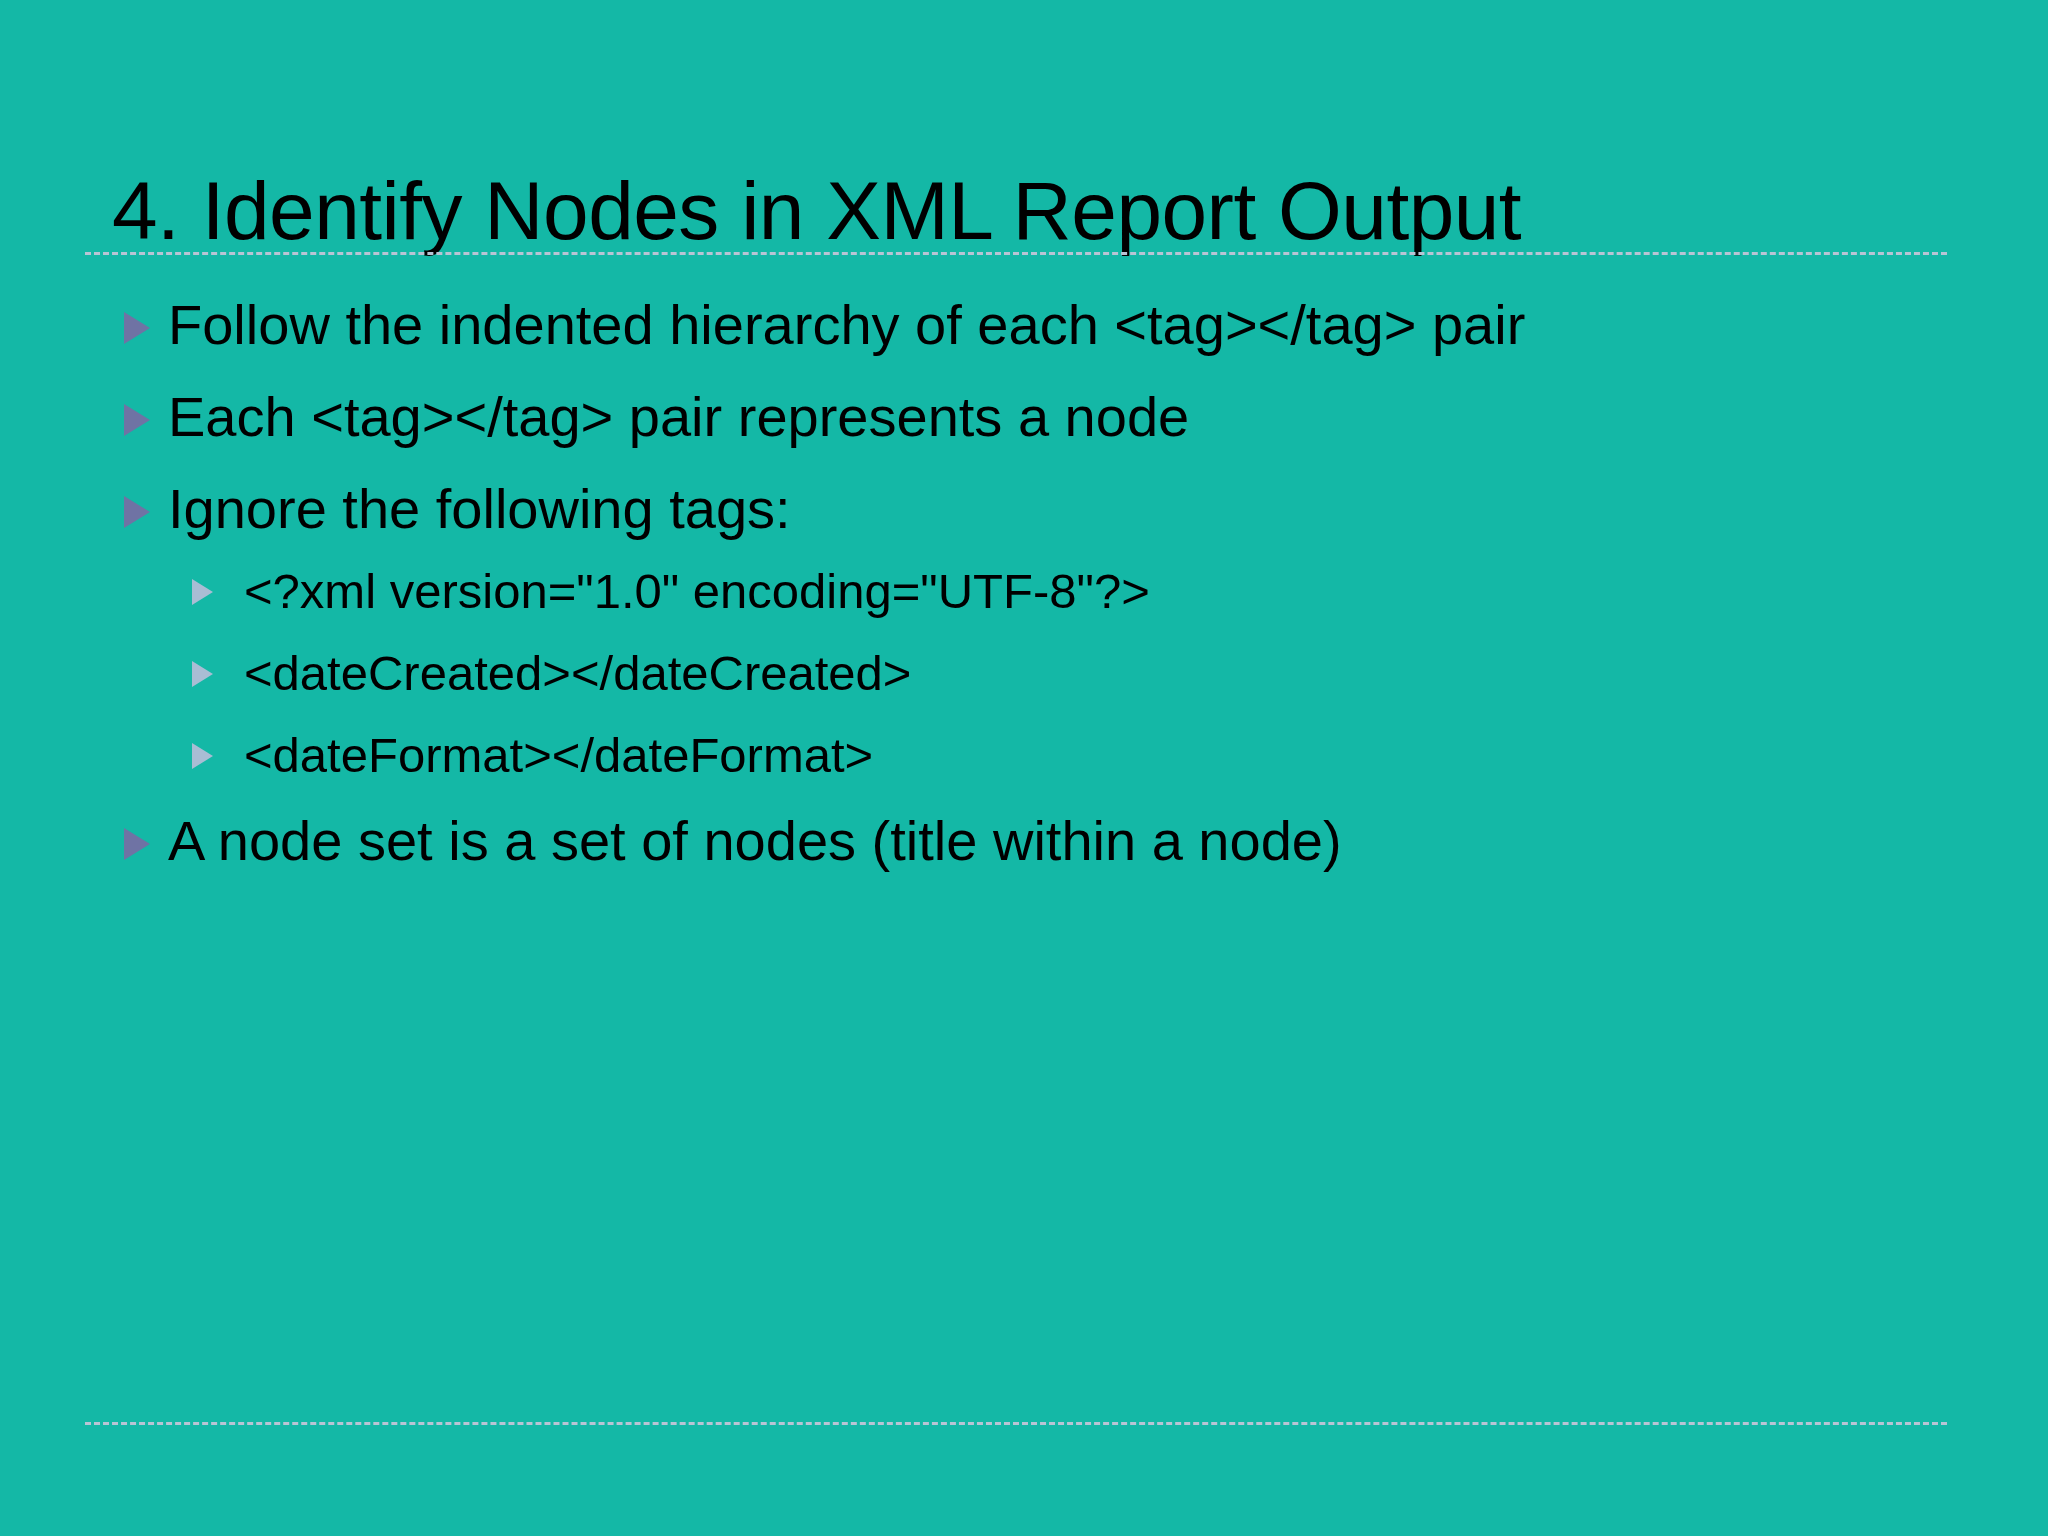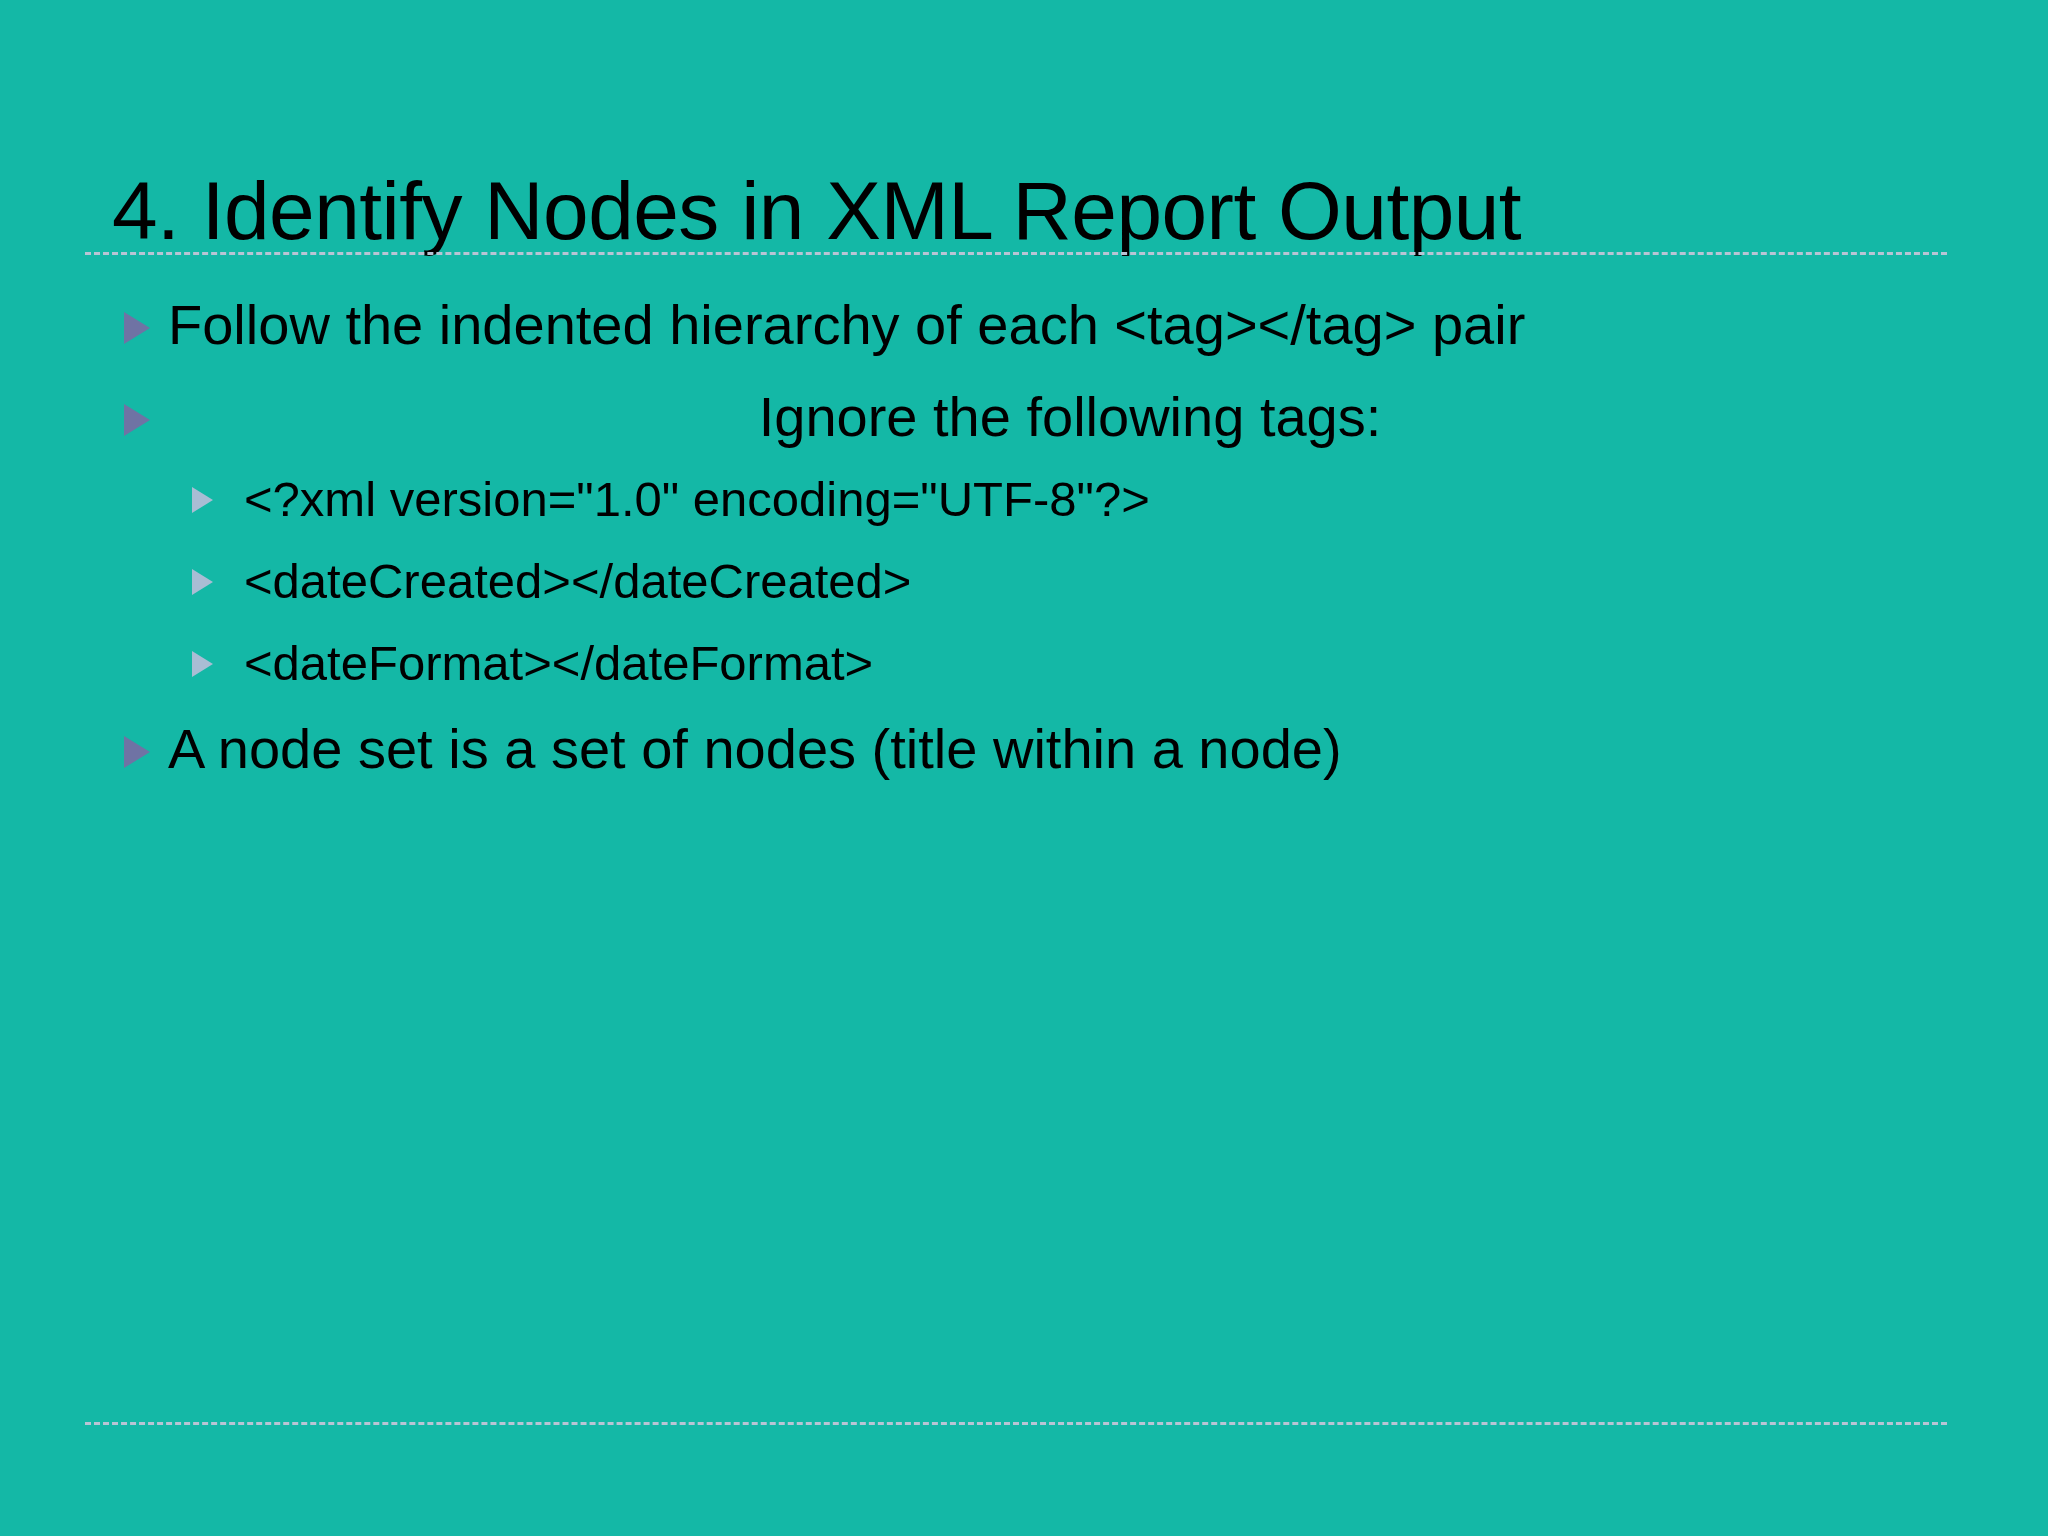--- a/index.html
+++ b/index.html
@@ -99,38 +99,41 @@
     position: absolute;
     left: 8px;
     top: 23px;
     width: 0;
     height: 0;
     border-top: 13px solid transparent;
     border-bottom: 13px solid transparent;
     border-left: 21px solid #a9bdd4;
   }
 
-  .tight { margin-bottom: 8px; text-align: center; }
+  .tight { margin-bottom: 8px; }
   .pre-space { white-space: pre-wrap; }
 </style>
 </head>
 <body>
 
 <div class="slide">
 
   <h1 class="slide-title">4. Identify Nodes in XML Report Output</h1>
 
   <div class="rule rule-top"></div>
 
   <div class="body">
 
     <div class="bullet">
       <span>Follow the indented hierarchy of each &lt;tag&gt;&lt;/tag&gt; pair</span>
     </div>
 
+    <div class="bullet">
+      <span>Each &lt;tag&gt;&lt;/tag&gt; pair represents a node</span>
+    </div>
 
     <div class="bullet tight">
       <span>Ignore the following tags:</span>
     </div>
 
     <div class="sublist">
       <div class="subbullet">
         <span>&lt;?xml version="1.0" encoding="UTF-8"?&gt;</span>
       </div>
       <div class="subbullet">

